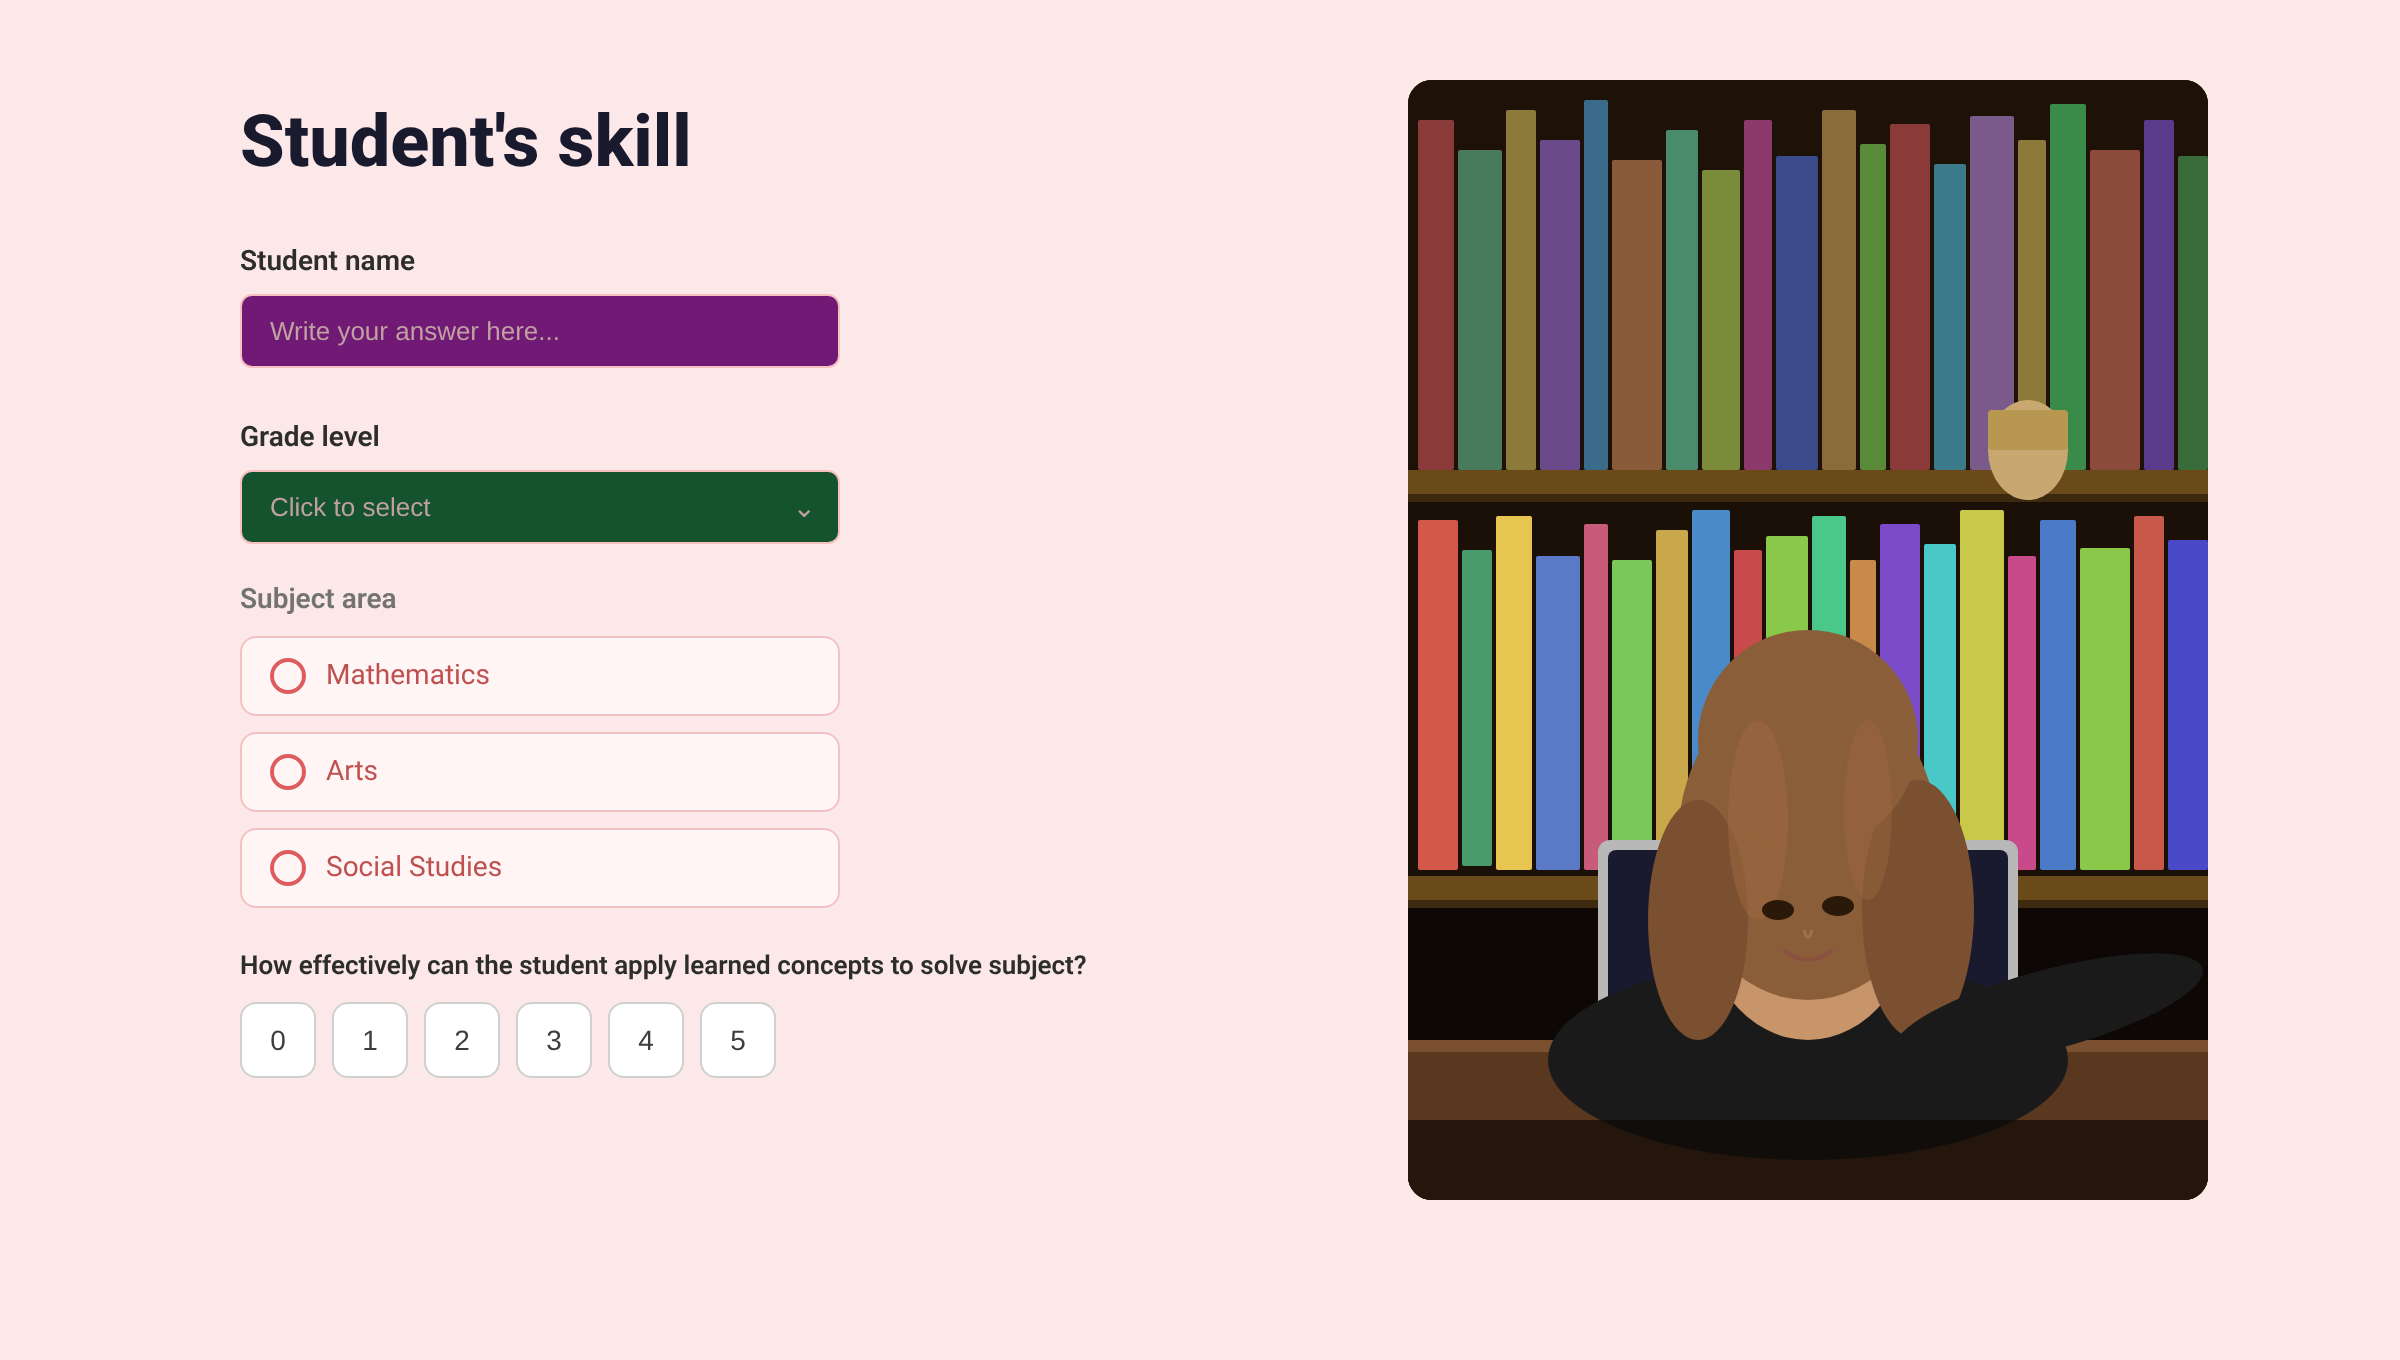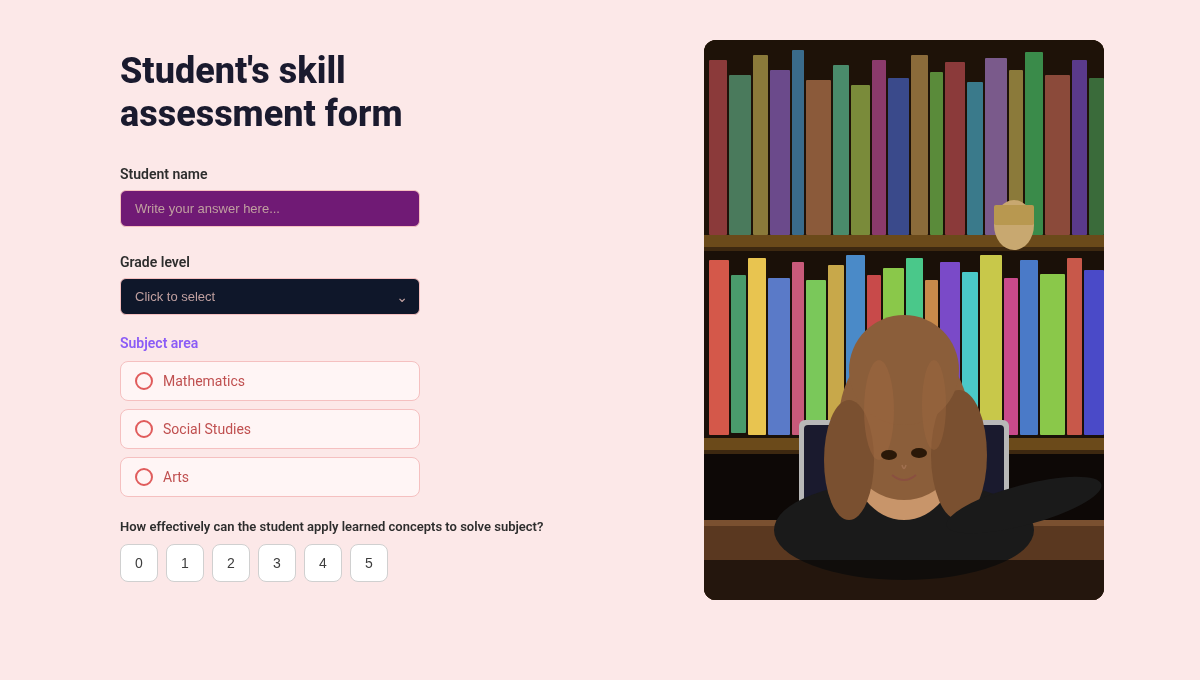--- a/index.html
+++ b/index.html
@@ -72,42 +72,42 @@
     .select-wrapper {
       position: relative;
       max-width: 300px;
     }
 
     .select-input {
       width: 100%;
       padding: 10px 14px;
       border: 1.5px solid #f5c0c0;
       border-radius: 6px;
-      background-color: #0f172a;
+      background-color: #14532d;
       font-size: 13px;
       color: #c0a0a0;
       appearance: none;
       cursor: pointer;
       outline: none;
     }
 
     .select-chevron {
       position: absolute;
       right: 12px;
       top: 50%;
       transform: translateY(-50%);
       color: #c0a0a0;
       pointer-events: none;
       font-size: 14px;
     }
 
     .subject-area-label {
       font-size: 14px;
       font-weight: 600;
-      color: #8b5cf6;
+      color: #737373;
       margin-bottom: 10px;
       display: block;
     }
 
     .radio-options {
       display: flex;
       flex-direction: column;
       gap: 8px;
       max-width: 300px;
     }
@@ -189,21 +189,20 @@
       overflow: hidden;
     }
   </style>
 </head>
 <body>
 
 <div class="main-container">
   <div class="form-section">
     <h1 class="page-title">
       <span>Student's skill</span><br>
-      <span>assessment form</span>
     </h1>
 
     <div class="field-group">
       <label class="field-label">Student name</label>
       <input type="text" class="text-input" placeholder="Write your answer here..." style="">
     </div>
 
     <div class="field-group">
       <label class="field-label">Grade level</label>
       <div class="select-wrapper">
@@ -216,25 +215,25 @@
 
     <div class="field-group">
       <span class="subject-area-label">Subject area</span>
       <div class="radio-options">
         <div class="radio-option">
           <div class="radio-circle"></div>
           <span class="radio-text">Mathematics</span>
         </div>
         <div class="radio-option">
           <div class="radio-circle"></div>
-          <span class="radio-text">Social Studies</span>
+          <span class="radio-text">Arts</span>
         </div>
         <div class="radio-option">
           <div class="radio-circle"></div>
-          <span class="radio-text">Arts</span>
+          <span class="radio-text">Social Studies</span>
         </div>
       </div>
     </div>
 
 
     <div class="scale-question">
       <span class="scale-question-label">How effectively can the student apply learned concepts to solve subject?</span>
       <div class="scale-buttons">
         <button class="scale-btn">0</button>
         <button class="scale-btn">1</button>

